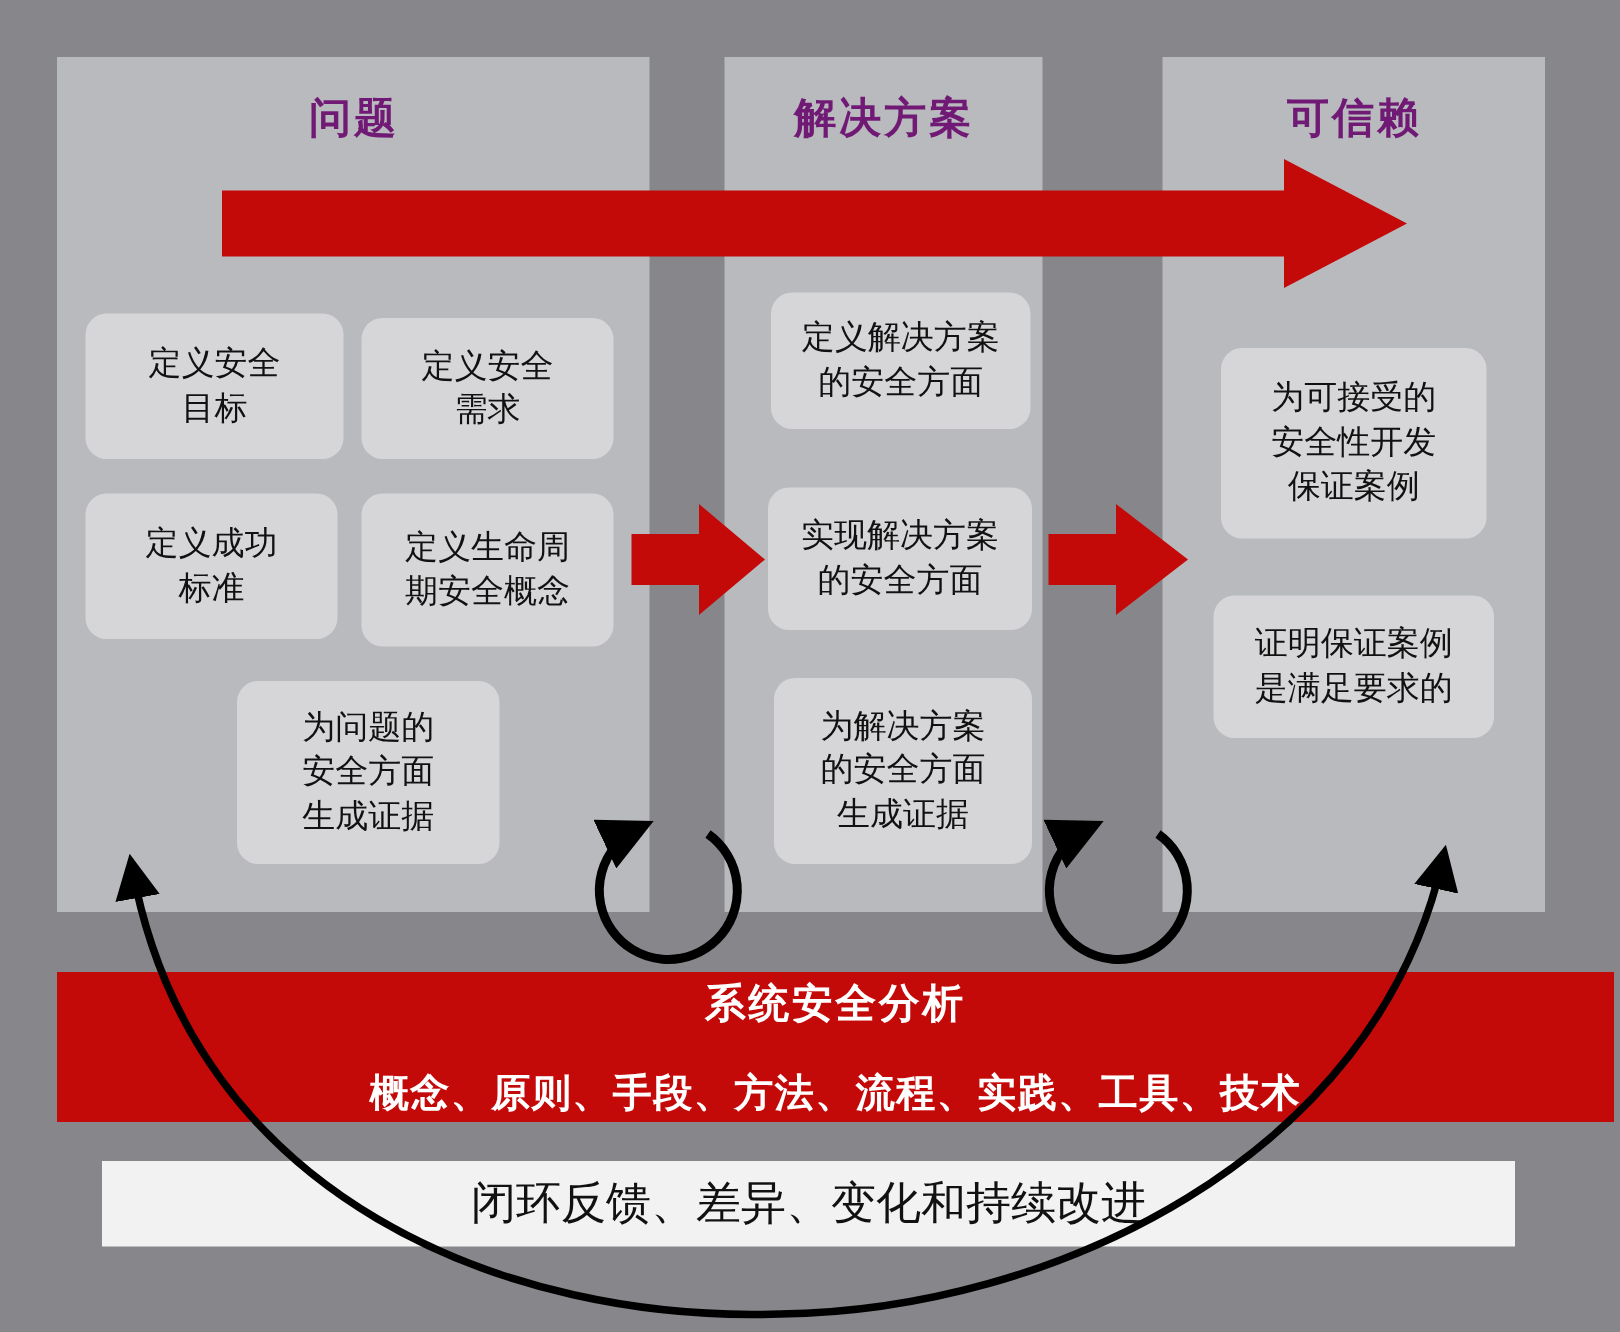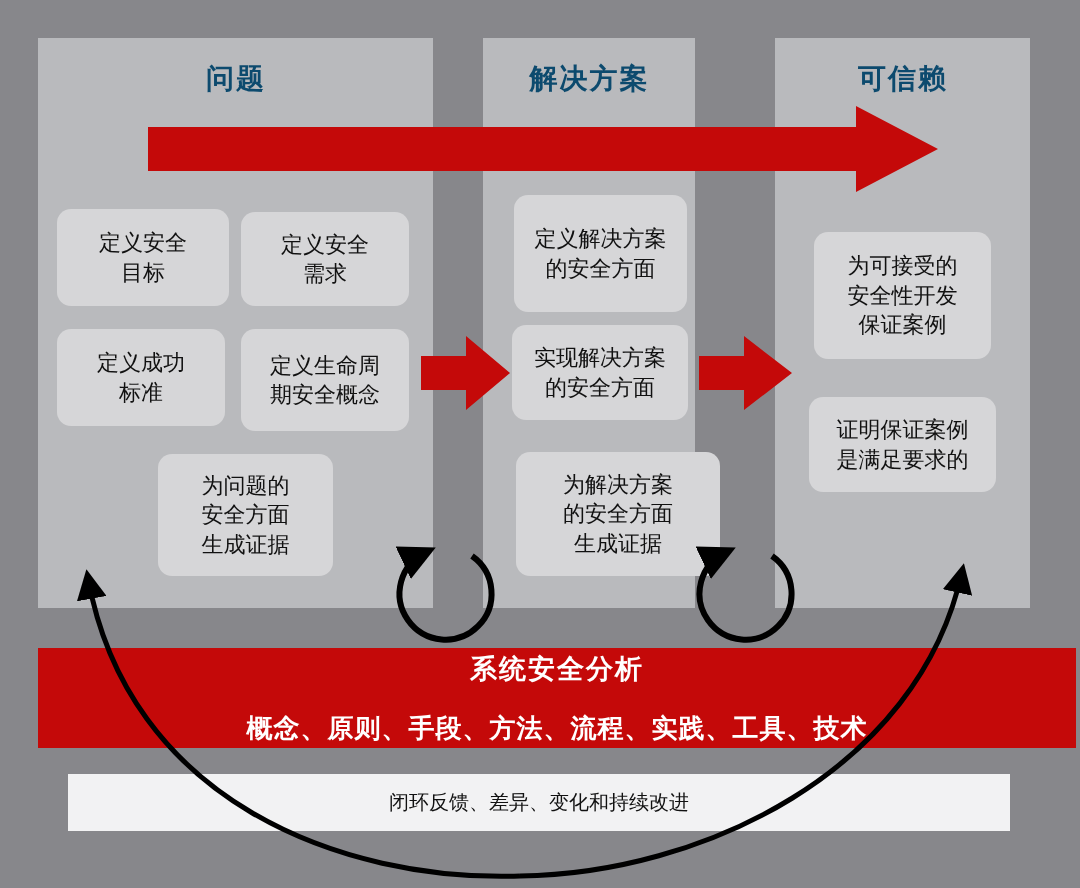--- a/index.html
+++ b/index.html
@@ -21,21 +21,21 @@
     background: #b9babd;
   }
   .panel-title {
     position: absolute;
     top: 22px;
     left: 1px;
     right: 0;
     text-align: center;
     font-size: 28px;
     font-weight: bold;
-    color: #0c4a6e;
+    color: #701a75;
     letter-spacing: 2px;
   }
   .box {
     position: absolute;
     background: #d6d6d8;
     border-radius: 14px;
     display: flex;
     align-items: center;
     justify-content: center;
     text-align: center;
@@ -64,21 +64,21 @@
   .footer {
     position: absolute;
     left: 68px;
     top: 774px;
     width: 942px;
     height: 57px;
     background: #f2f2f3;
     display: flex;
     align-items: center;
     justify-content: center;
-    font-size: 20px;
+    font-size: 30px;
     color: #111;
   }
   .overlay {
     position: absolute;
     left: 0;
     top: 0;
     width: 1080px;
     height: 888px;
     z-index: 20;
     pointer-events: none;
@@ -104,25 +104,25 @@
   <div class="box" style="left:241px;top:212px;width:168px;height:94px">定义安全
 需求</div>
   <div class="box" style="left:57px;top:329px;width:168px;height:97px">定义成功
 标准</div>
   <div class="box" style="left:241px;top:329px;width:168px;height:102px">定义生命周
 期安全概念</div>
   <div class="box" style="left:158px;top:454px;width:175px;height:122px">为问题的
 安全方面
 生成证据</div>
 
-  <div class="box" style="left:514px;top:195px;width:173px;height:117px">定义解决方案
+  <div class="box" style="left:514px;top:195px;width:173px;height:91px">定义解决方案
 的安全方面</div>
   <div class="box" style="left:512px;top:325px;width:176px;height:95px">实现解决方案
 的安全方面</div>
-  <div class="box" style="left:516px;top:452px;width:204px;height:124px">为解决方案
+  <div class="box" style="left:516px;top:452px;width:172px;height:124px">为解决方案
 的安全方面
 生成证据</div>
 
   <div class="box" style="left:814px;top:232px;width:177px;height:127px">为可接受的
 安全性开发
 保证案例</div>
   <div class="box" style="left:809px;top:397px;width:187px;height:95px">证明保证案例
 是满足要求的</div>
 
   <div class="banner">

